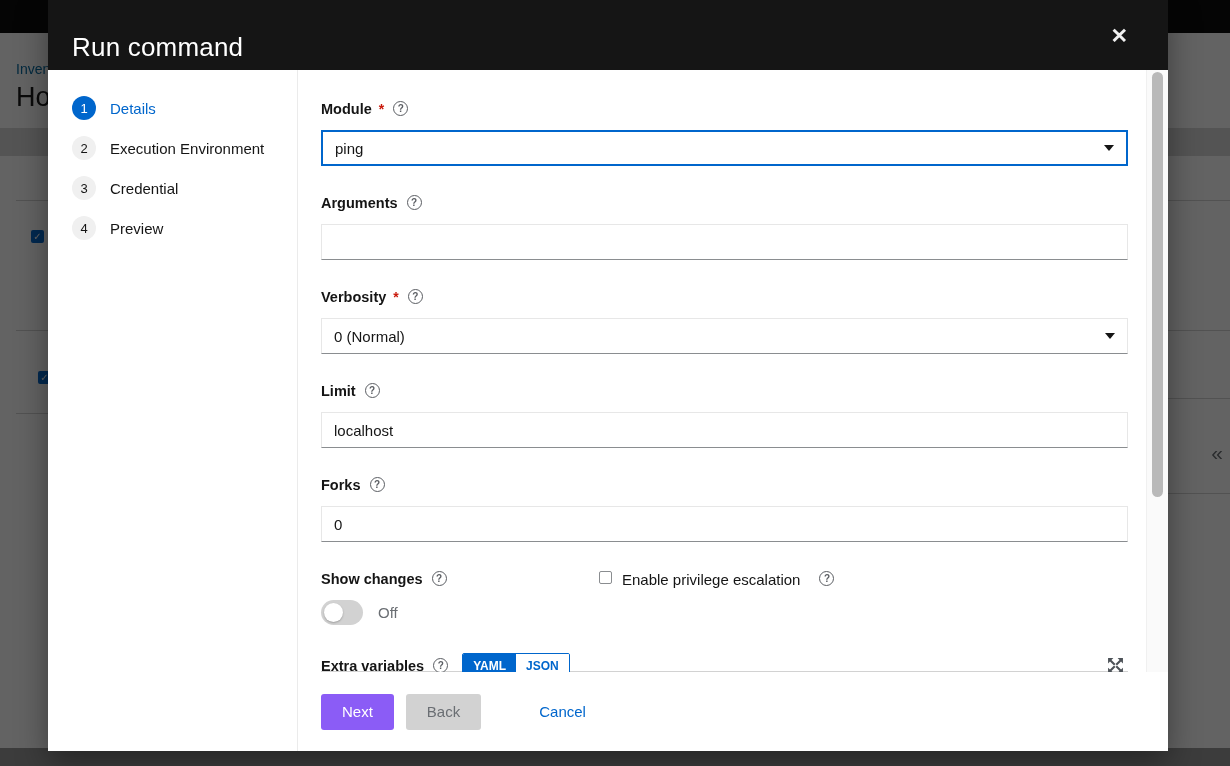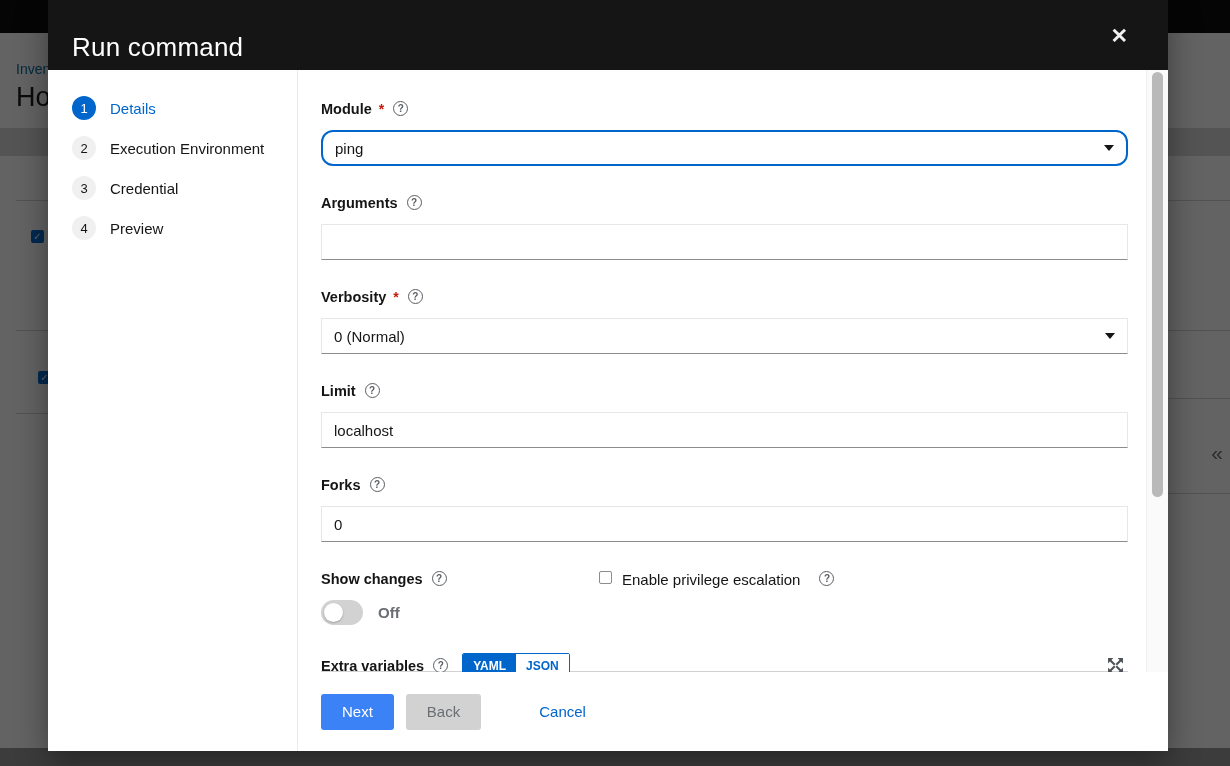--- a/index.html
+++ b/index.html
@@ -62,46 +62,46 @@
     margin-left: 9px; width: 15px; height: 15px; border-radius: 50%;
     border: 1.4px solid #5b5e63; color: #5b5e63; font-size: 10px; font-weight: 700;
     display: inline-flex; align-items: center; justify-content: center; cursor: pointer; background: #fff;
   }
   .pf-input, .pf-select {
     width: 100%; height: 36px; font-size: 15px; color: #151515;
     border: 1px solid #e7e7e7; border-bottom-color: #8a8d90; background: #fff;
     padding: 0 12px; font-family: "Liberation Sans", sans-serif;
   }
   .pf-select { display: flex; align-items: center; justify-content: space-between; cursor: pointer; }
-  .pf-select.focused { border: 2px solid #0066cc; border-radius: 12px; }
+  .pf-select.focused { border: 2px solid #0066cc; border-radius: 0; }
   .caret { width: 0; height: 0; border-left: 5px solid transparent; border-right: 5px solid transparent; border-top: 6px solid #151515; }
 
   .split-row { display: flex; align-items: flex-start; }
   .split-left { flex: none; width: 278px; }
   .toggle-row { display: flex; align-items: center; gap: 15px; margin-top: 12px; }
   .switch { position: relative; width: 42px; height: 25px; border-radius: 13px; background: #d2d2d2; cursor: pointer; }
   .switch-knob { position: absolute; left: 3px; top: 3px; width: 19px; height: 19px; border-radius: 50%; background: #fff; box-shadow: 0 1px 2px rgba(0,0,0,0.25); }
-  .toggle-state { font-size: 15px; color: #6a6e73; font-weight: bold; }
+  .toggle-state { font-size: 15px; color: #6a6e73; }
   .cb-row { display: flex; gap: 10px; margin-top: 1px; }
   .checkbox { flex: none; width: 13px; height: 13px; border: 1px solid #8a8d90; border-radius: 2px; background: #fff; cursor: pointer; }
   .cb-label { font-size: 15px; color: #151515; }
 
   .xv-row { display: flex; align-items: center; position: relative; z-index: 1; height: 25px; }
   .fmt-group { display: inline-flex; margin-left: 14px; border: 1px solid #0066cc; border-radius: 2px; overflow: hidden; }
   .fmt-btn { height: 23px; padding: 0 10px; font-size: 12px; font-weight: 700; border: none; cursor: pointer; background: #fff; color: #0066cc; font-family: "Liberation Sans", sans-serif; }
   .fmt-btn.active { background: #0066cc; color: #fff; }
   .expand-btn { margin-left: auto; margin-right: 4px; background: none; border: none; cursor: pointer; padding: 0; line-height: 0; }
   .editor-sliver { position: relative; z-index: 0; height: 10px; margin-top: -7px; background: #f5f5f5; border-top: 1px solid #d2d2d2; }
 
   .scrollbar-track { position: absolute; right: 0; top: 0; bottom: 0; width: 22px; background: #fafafa; border-left: 1px solid #f0f0f0; }
   .scrollbar-thumb { position: absolute; left: 5px; top: 2px; width: 11px; height: 425px; border-radius: 6px; background: #b9b9b9; cursor: pointer; }
 
   .modal-footer { flex: none; height: 79px; background: #ffffff; display: flex; align-items: center; padding-left: 23px; }
   .btn { height: 36px; font-size: 15px; border: none; border-radius: 3px; cursor: pointer; font-family: "Liberation Sans", sans-serif; }
-  .btn-primary { background: #3b82f6; color: #fff; padding: 0 21px; }
+  .btn-primary { background: #8b5cf6; color: #fff; padding: 0 21px; }
   .btn-disabled { background: #d2d2d2; color: #6a6e73; padding: 0 21px; margin-left: 12px; cursor: default; }
   .btn-link { background: none; color: #0066cc; margin-left: 50px; padding: 0 8px; }
 </style>
 </head>
 <body>
 
 <div class="page">
   <div class="masthead"></div>
   <a class="breadcrumb" href="#">Inven</a>
   <h1 class="page-title">Hos</h1>

